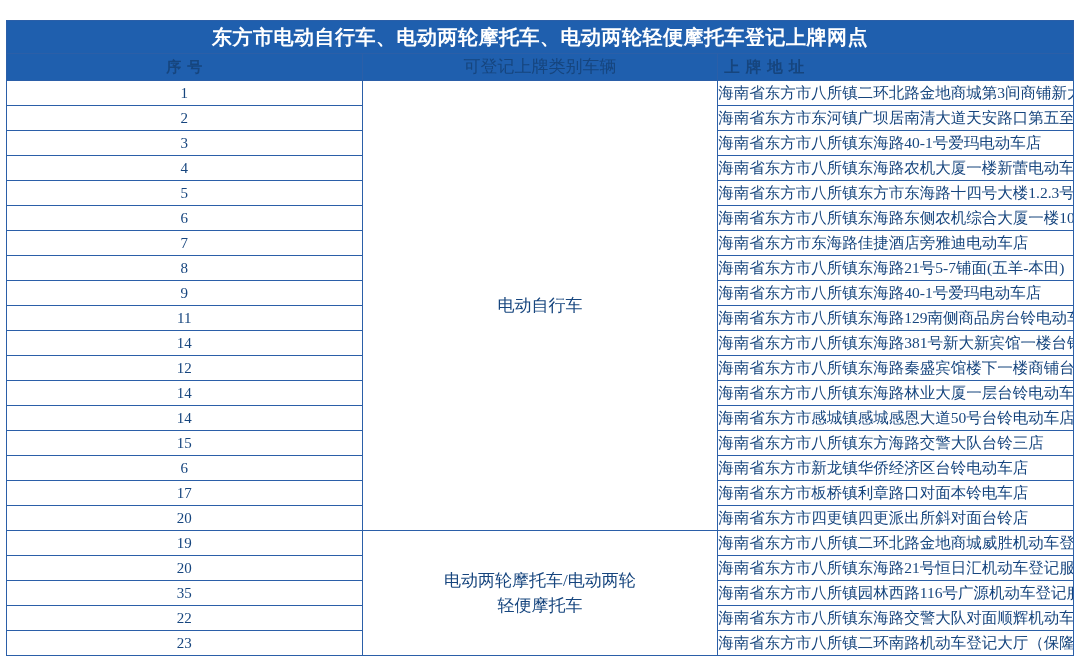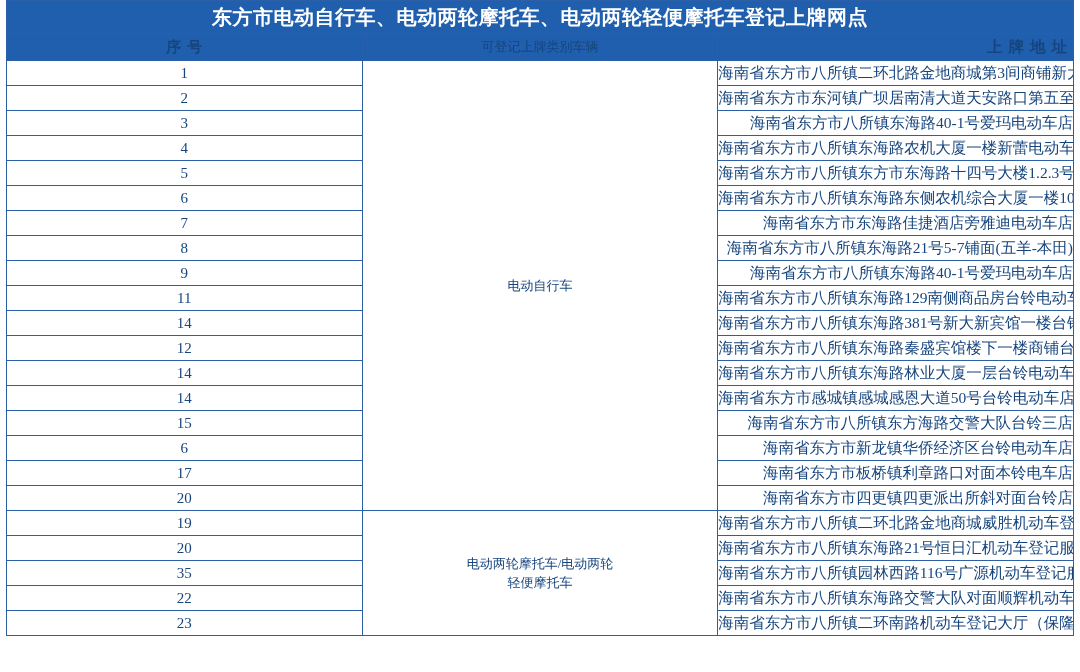--- a/index.html
+++ b/index.html
@@ -10,21 +10,21 @@
   body {
     width: 1080px;
     height: 672px;
     font-family: "Liberation Serif", "DejaVu Serif", serif;
     color: #1a1a1a;
     overflow: hidden;
   }
   .doc {
     width: 1080px;
     box-sizing: border-box;
-    padding: 0 6px 0 6px;
+    padding: 20px 6px 0 6px;
   }
   table.reg-table {
     border-collapse: collapse;
     table-layout: fixed;
     width: 1068px;
     margin: 0;
   }
   table.reg-table td, table.reg-table th {
     border: 1px solid #2b5fa8;
     padding: 0;
@@ -56,27 +56,27 @@
   .num-cell {
     width: 78px;
     text-align: center;
     font-size: 15px;
     height: 24px;
     color: #16457e;
   }
   .cat-cell {
     width: 232px;
     text-align: center;
-    font-size: 13px;
+    font-size: 17px;
     color: #16457e;
     line-height: 1.5;
     font-weight: normal;
   }
   .addr-cell {
-    text-align: right;
+    text-align: left;
     font-size: 15.5px;
     height: 24px;
     color: #16457e;
     white-space: nowrap;
     overflow: hidden;
   }
   .cat-line { display: block; }
 </style>
 </head>
 <body>

